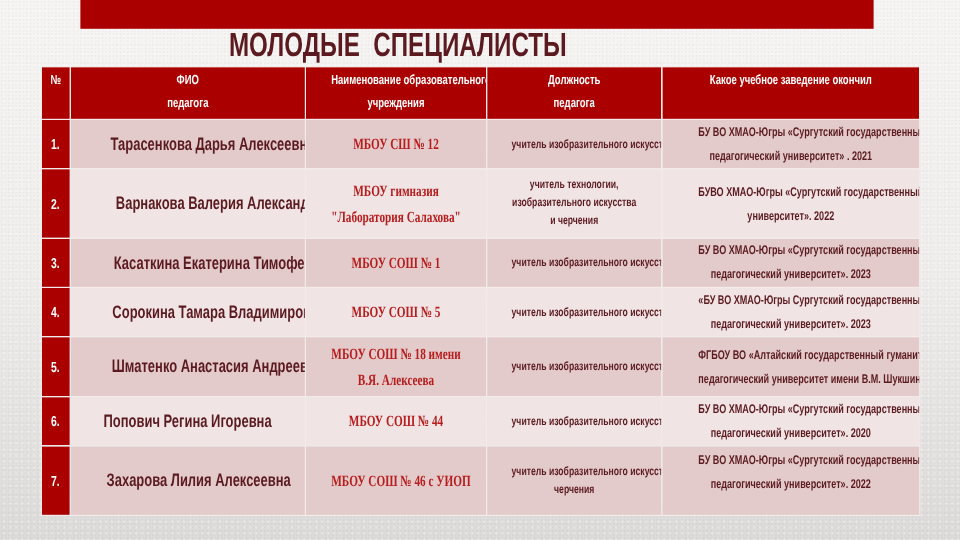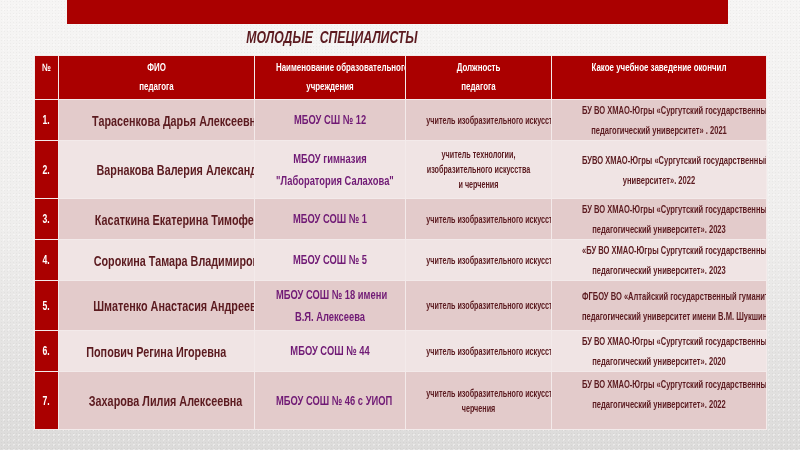--- a/index.html
+++ b/index.html
@@ -29,24 +29,23 @@
       width: 661px; height: 24px;
       background: #aa0000;
     }
     .title {
       position: absolute;
       left: 0; top: 24px;
       width: 664px;
       text-align: center;
       color: #5b1a1f;
       font-weight: bold;
-      font-size: 17px;
+      font-size: 28px;
       line-height: 28px;
       letter-spacing: 0px;
-      font-style: italic;
     }
     .title span {
       display: inline-block;
       transform: scaleX(0.72);
       transform-origin: center;
       white-space: pre;
     }
     .table {
       position: absolute;
       left: 34px; top: 55px;
@@ -84,24 +83,25 @@
       font-size: 12px;
     }
     tr.odd td { background: #e3cbcb; }
     tr.even td { background: #f0e4e4; }
     .name {
       color: #5b1a1f;
       font-weight: bold;
       font-size: 15px;
     }
     .school {
-      color: #701a75;
+      color: #b91c1c;
       font-weight: bold;
       font-size: 13px;
       line-height: 22px;
+      font-family: Liberation Serif, serif;
     }
     .pos {
       color: #5b1a1f;
       font-weight: bold;
       font-size: 10px;
       line-height: 15px;
     }
     .edu {
       color: #5b1a1f;
       font-weight: bold;

